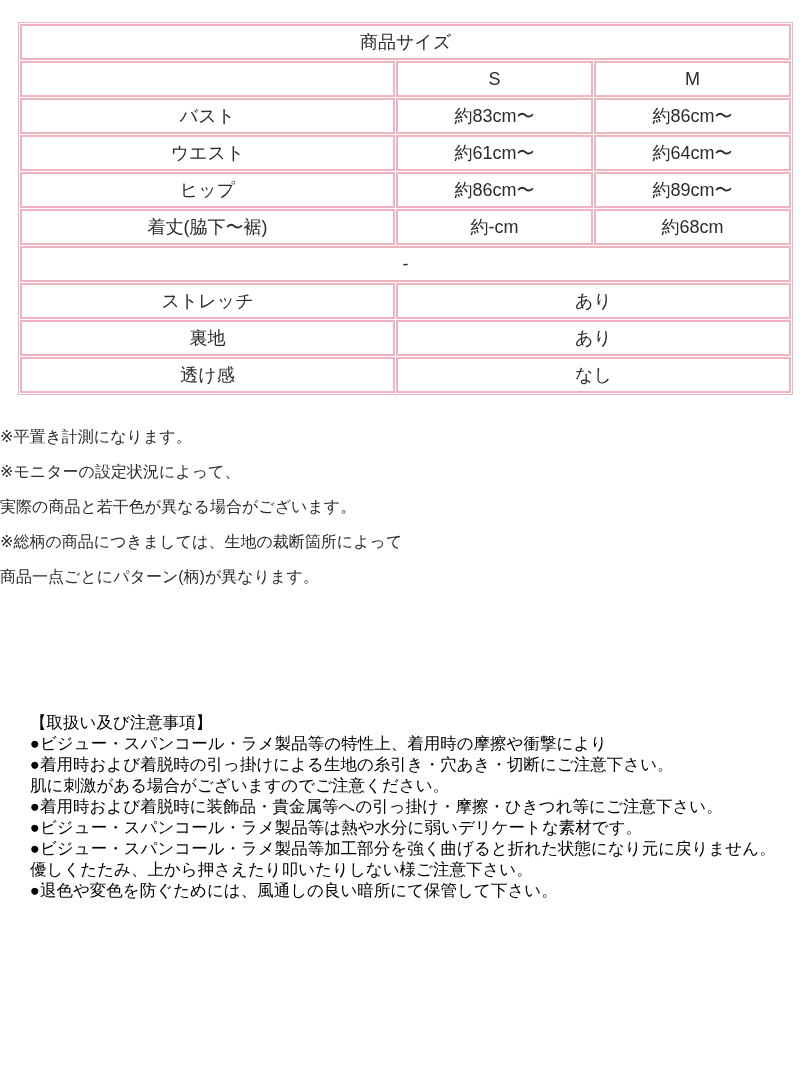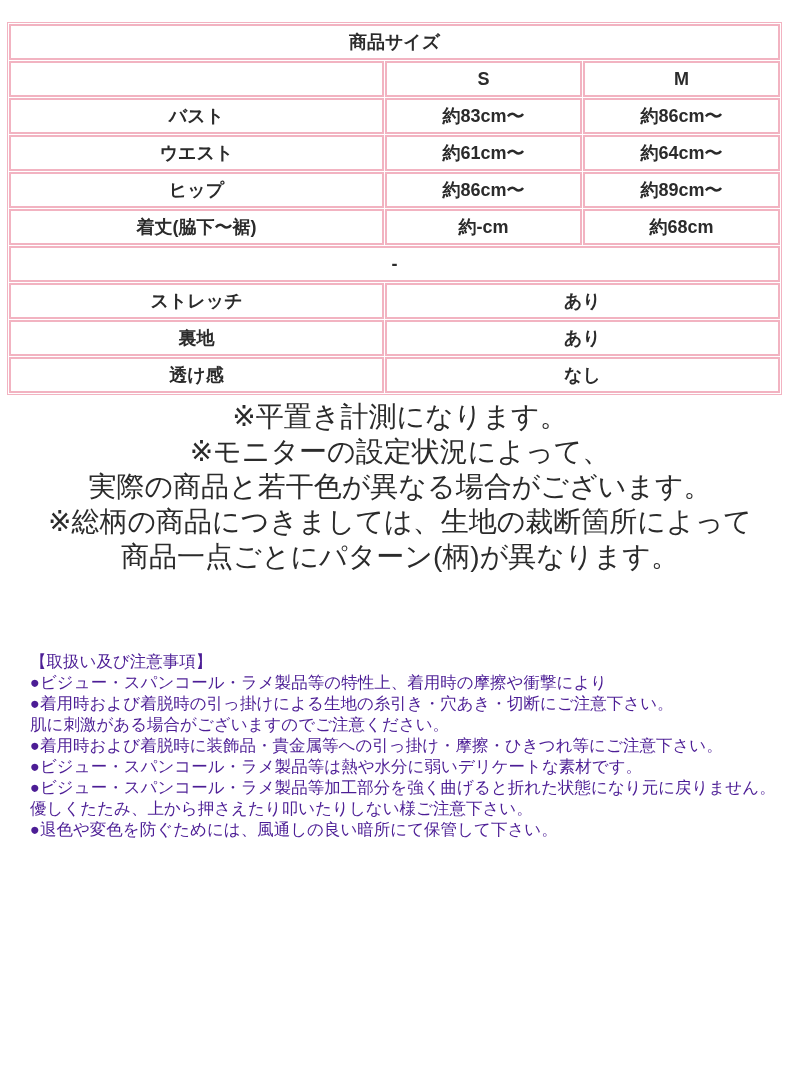--- a/index.html
+++ b/index.html
@@ -14,55 +14,54 @@
     height: 1067px;
     background: #ffffff;
     overflow: hidden;
   }
   
   table.size-table {
     border-collapse: separate;
     border-spacing: 1px;
     table-layout: fixed;
     width: 770px;
-    margin: 22px 0 0 7px;
+    margin: 22px 0 0 18px;
     border: 1px solid #f2b3c1;
     background: #ffffff;
-    font-weight: bold;
   }
   table.size-table td {
     border: 2px solid #f2b3c1;
     background: #ffffff;
     height: 32px;
     padding: 0;
     text-align: center;
     vertical-align: middle;
     font-size: 18px;
     color: #2b2b2b;
     overflow: hidden;
     white-space: nowrap;
   }
   
   .notes {
-    margin-top: 4px;
-    text-align: center;
-    font-size: 28px;
+    margin-top: 24px;
+    text-align: left;
+    font-size: 16px;
     color: #2b2b2b;
   }
   .notes .note-line {
     line-height: 35px;
     white-space: nowrap;
   }
   
   .care {
-    margin-top: 77px;
+    margin-top: 118px;
     padding-left: 30px;
     padding-right: 0;
     font-size: 16.5px;
-    color: #4c1d95;
+    color: #000000;
   }
   .care .care-line {
     line-height: 21px;
     white-space: nowrap;
   }
 </style>
 </head>
 <body>
 
 <div class="page">

